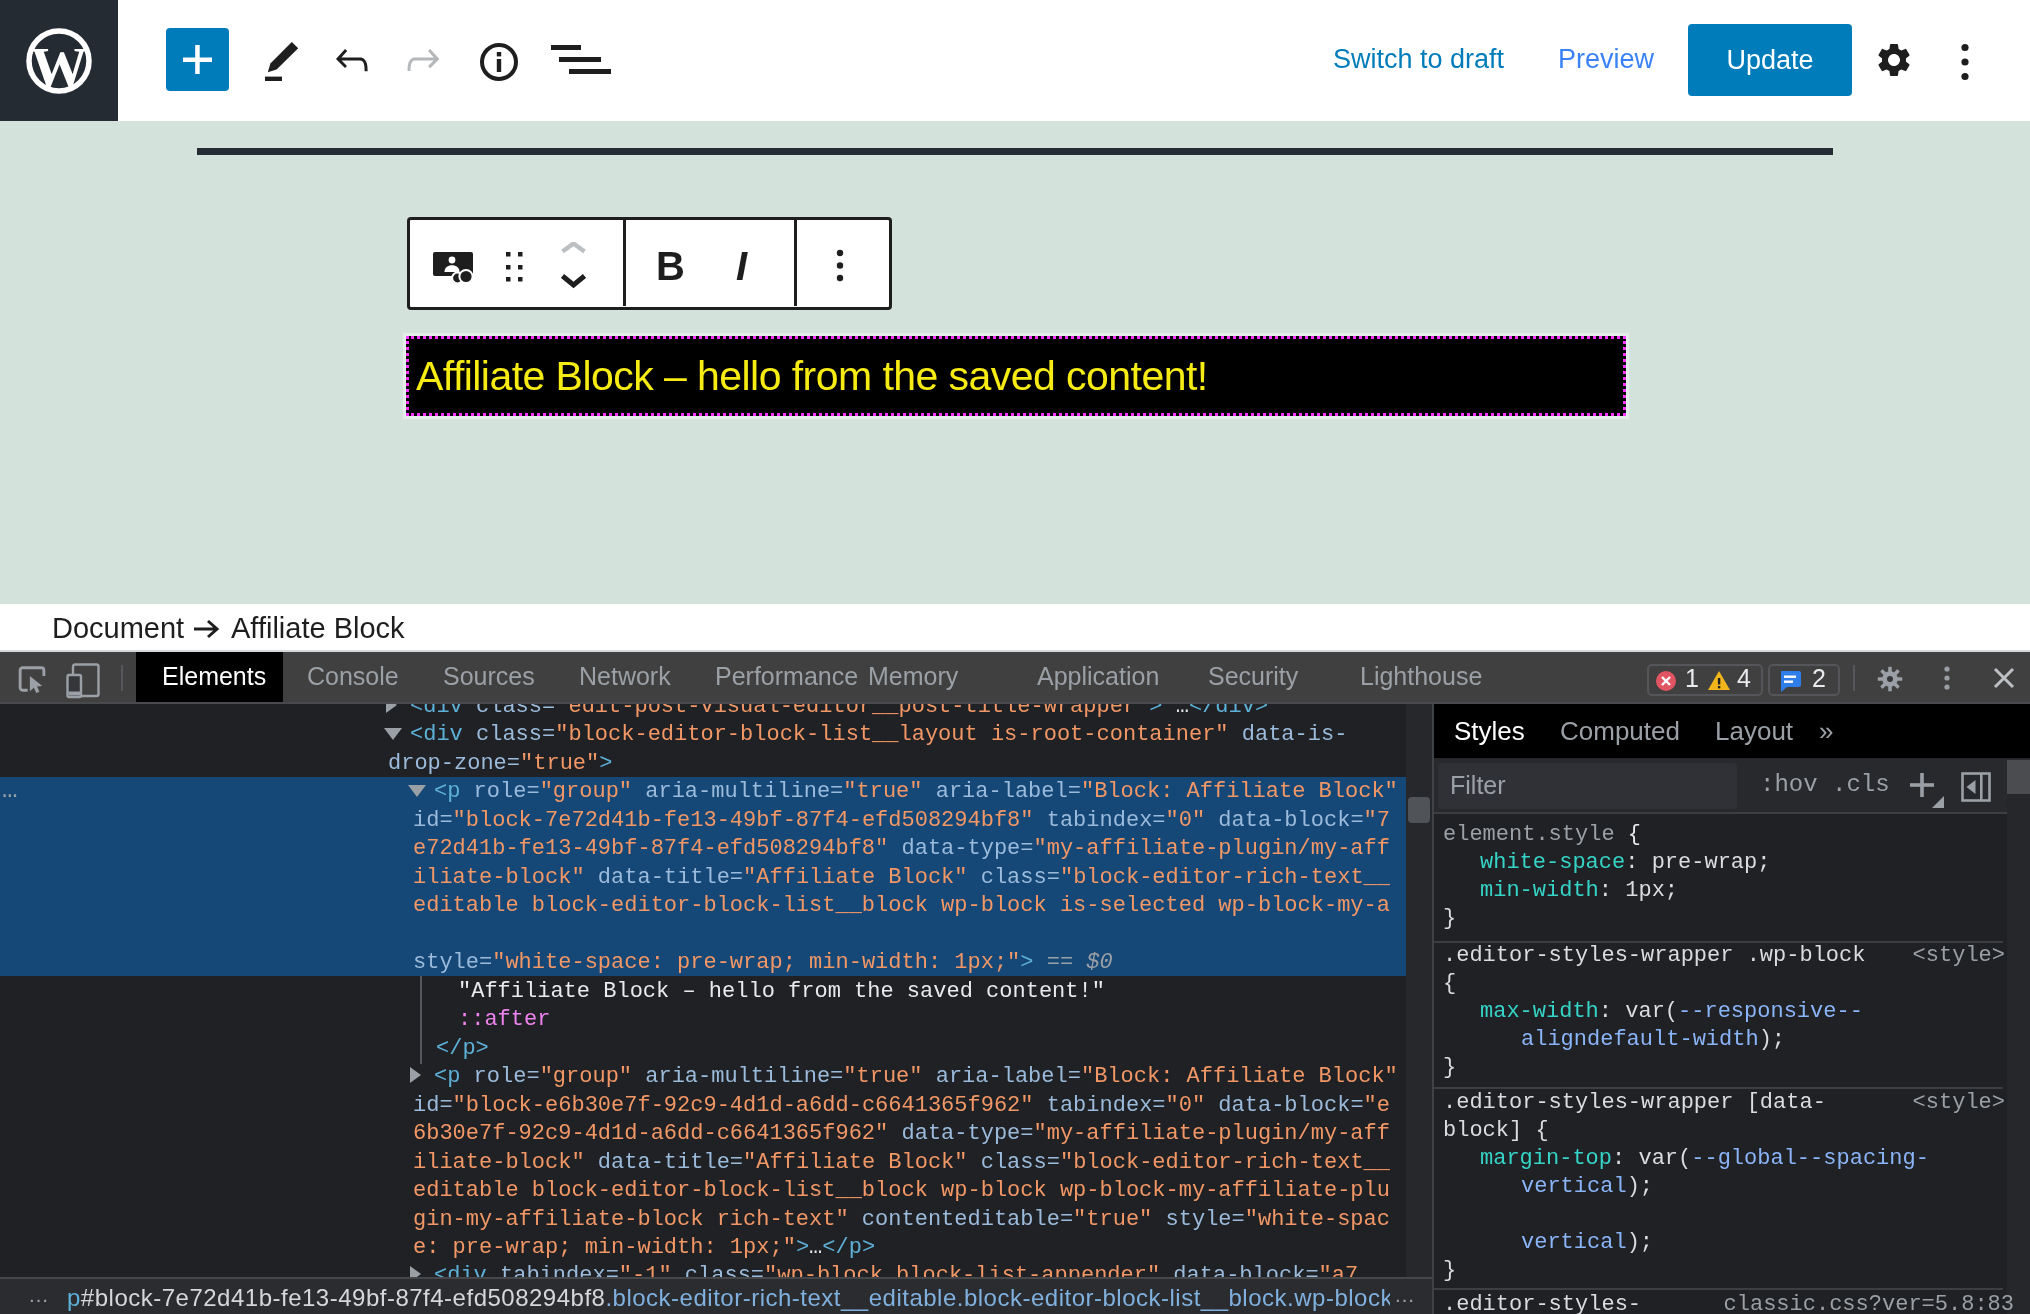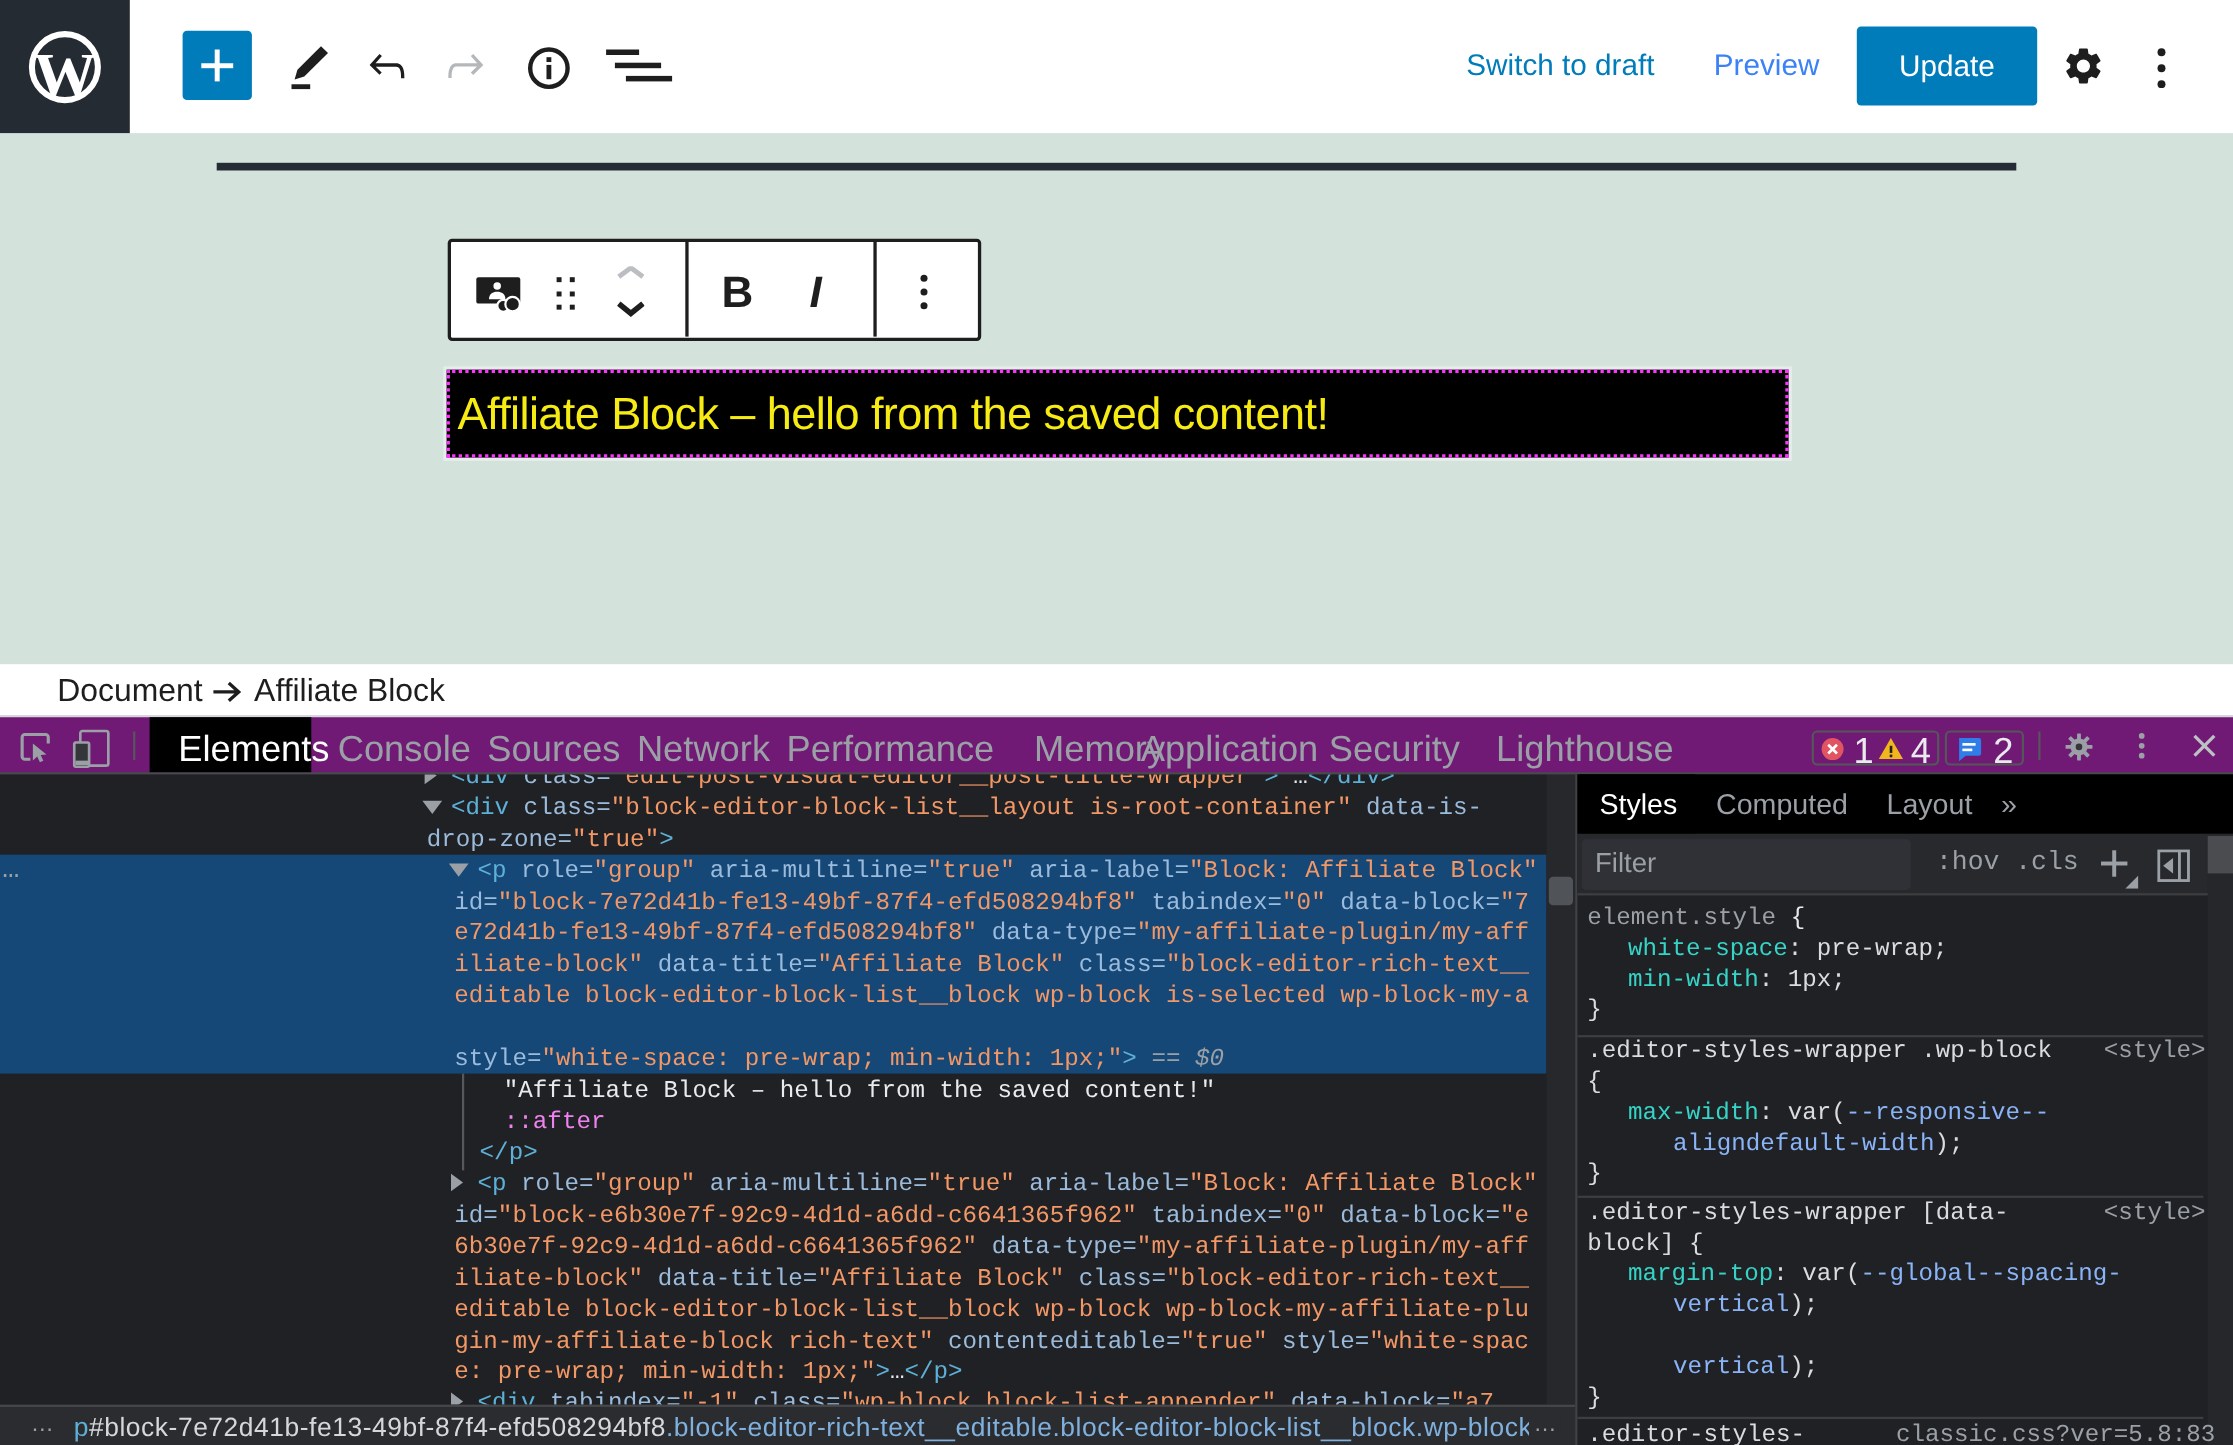--- a/index.html
+++ b/index.html
@@ -24,22 +24,22 @@
        box-shadow:0 0 0 3px rgba(255,255,255,0.38);
        font-size:41px;letter-spacing:-0.55px;}
   #blk1{top:215px;color:#f6ec13;}
   #blk2{top:356px;color:rgba(246,236,19,0.62);}
 
   
   #crumbbar{left:0;top:604px;width:2030px;height:48px;background:#fff;color:#1e1e1e;
             font-size:29px;border-bottom:2px solid #d5d8db;box-sizing:border-box;}
 
   
-  #dtbar{left:0;top:652px;width:2030px;height:50px;background:#701a75;
-         border-bottom:2px solid #494a4d;box-sizing:content-box;color:#9aa0a6;font-size:33px;}
+  #dtbar{left:0;top:652px;width:2030px;height:50px;background:#404040;
+         border-bottom:2px solid #494a4d;box-sizing:content-box;color:#9aa0a6;font-size:25px;}
   #dtmain{left:0;top:704px;width:2030px;height:610px;background:#202124;}
   .tabtxt{position:absolute;top:10px;}
 
   
   #code{left:0;top:704px;width:1406px;height:573px;overflow:hidden;
         font-family:"Liberation Mono",monospace;font-size:22px;background:#202124;}
   .ln{position:absolute;height:29px;line-height:29px;white-space:pre;color:#e8eaed;left:0;width:1406px;}
   .ln i.ad{position:absolute;left:-26px;top:8px;width:0;height:0;
            border-left:9px solid transparent;border-right:9px solid transparent;
            border-top:12px solid #9aa0a6;}
@@ -190,21 +190,21 @@
     <rect x="3.5" y="13" width="13.5" height="22" rx="1.5" fill="#35363a" stroke="#9aa0a6" stroke-width="2.4"></rect>
     <rect x="4.5" y="29.5" width="11.5" height="4" fill="#9aa0a6"></rect>
   </svg>
   <div style="position:absolute;left:121px;top:13px;width:2px;height:26px;background:#56575a;"></div>
   <div style="position:absolute;left:136px;top:0;width:147px;height:50px;background:#000;"></div>
   <span class="tabtxt" style="left:162px;color:#fff;">Elements</span>
   <span class="tabtxt" style="left:307px;">Console</span>
   <span class="tabtxt" style="left:443px;">Sources</span>
   <span class="tabtxt" style="left:579px;">Network</span>
   <span class="tabtxt" style="left:715px;">Performance</span>
-  <span class="tabtxt" style="left:940px;">Memory</span>
+  <span class="tabtxt" style="left:868px;">Memory</span>
   <span class="tabtxt" style="left:1037px;">Application</span>
   <span class="tabtxt" style="left:1208px;">Security</span>
   <span class="tabtxt" style="left:1360px;">Lighthouse</span>
 
   <div style="position:absolute;left:1647px;top:12px;width:116px;height:32px;border:2px solid #55565a;
        border-radius:5px;box-sizing:border-box;"></div>
   <svg style="position:absolute;left:1655px;top:18px" width="22" height="22" viewBox="0 0 22 22">
     <circle cx="11" cy="11" r="10" fill="#e05561"></circle>
     <path d="M7 7 L15 15 M15 7 L7 15" stroke="#fff" stroke-width="2.4"></path>
   </svg>

